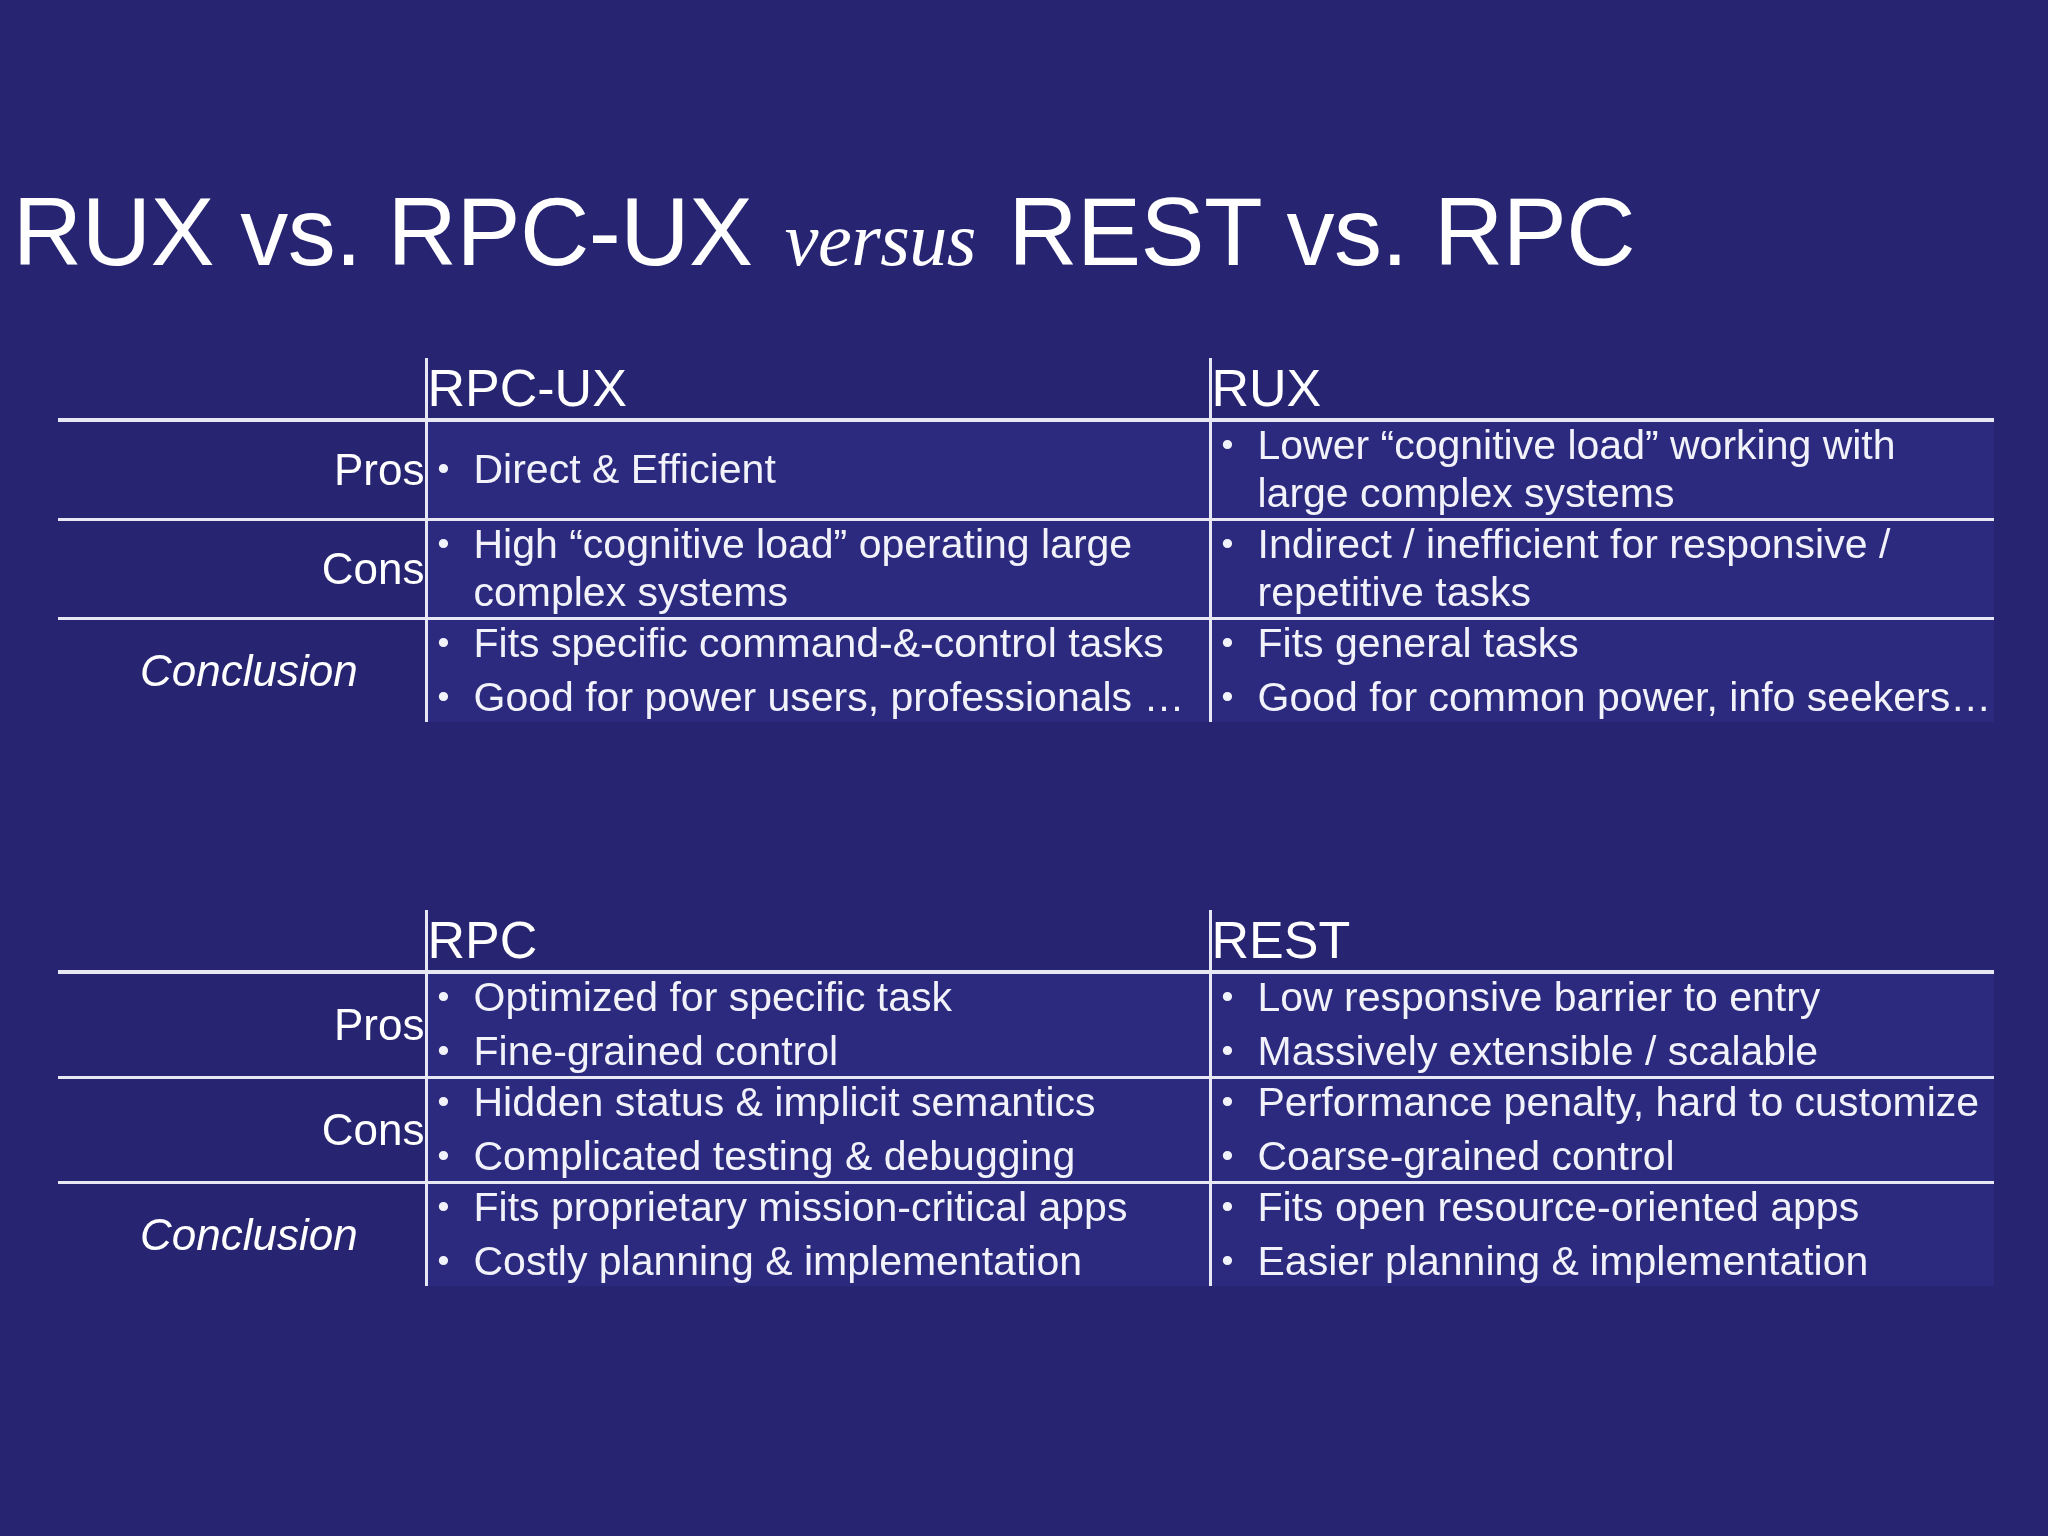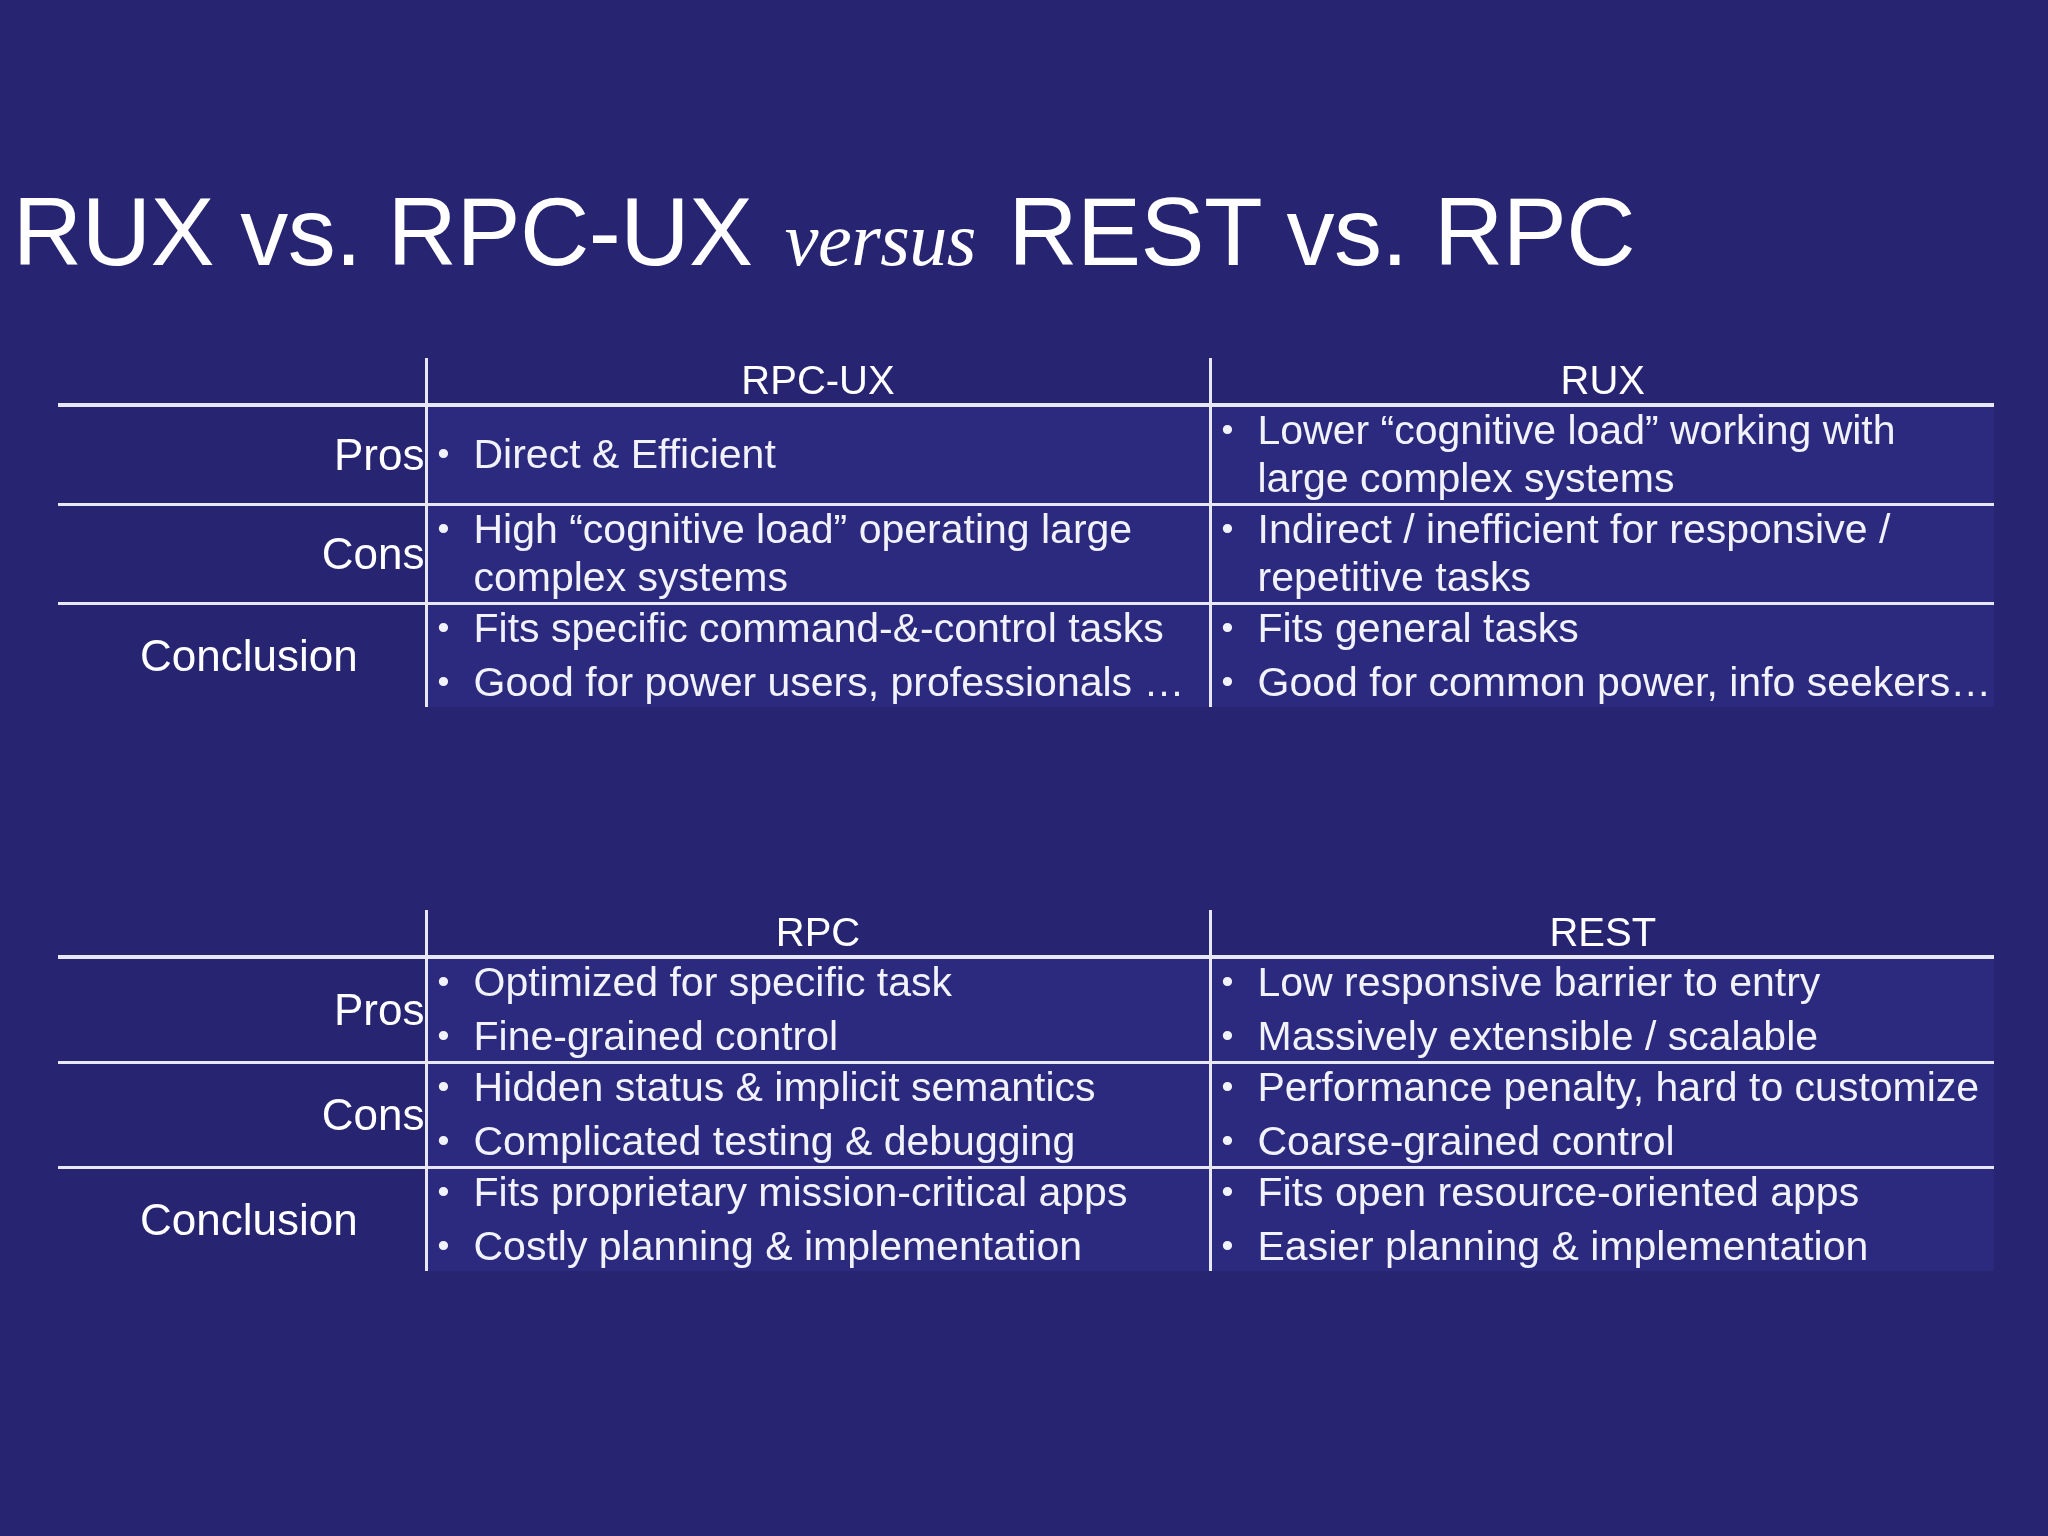--- a/index.html
+++ b/index.html
@@ -57,22 +57,22 @@
 
   .cmp-table td, .cmp-table th {
     padding: 0;
     vertical-align: middle;
     font-weight: normal;
   }
 
   
   .hdr-label { }
   .hdr-cell {
-    text-align: center;
-    font-size: 40px;
+    text-align: left;
+    font-size: 52px;
     color: #ffffff;
     padding: 10px 0 18px 0;
     border-left: 3px solid #e8e8f5;
   }
   .hdr-row th.hdr-label { border: none; }
 
   
   .sep-row td {
     height: 3px;
     padding: 0;
@@ -85,20 +85,21 @@
     text-align: right;
     padding-right: 26px;
     font-size: 44px;
     color: #ffffff;
     white-space: nowrap;
   }
   .row-label.align-left {
     text-align: left;
     padding-right: 0;
     padding-left: 82px;
+    font-style: italic;
   }
   .body-cell {
     border-left: 3px solid #e8e8f5;
     background: #2c2a7e;
     padding: 16px 18px 18px 18px;
   }
   .body-cell ul {
     margin: 0;
     padding: 0;
     list-style: none;

